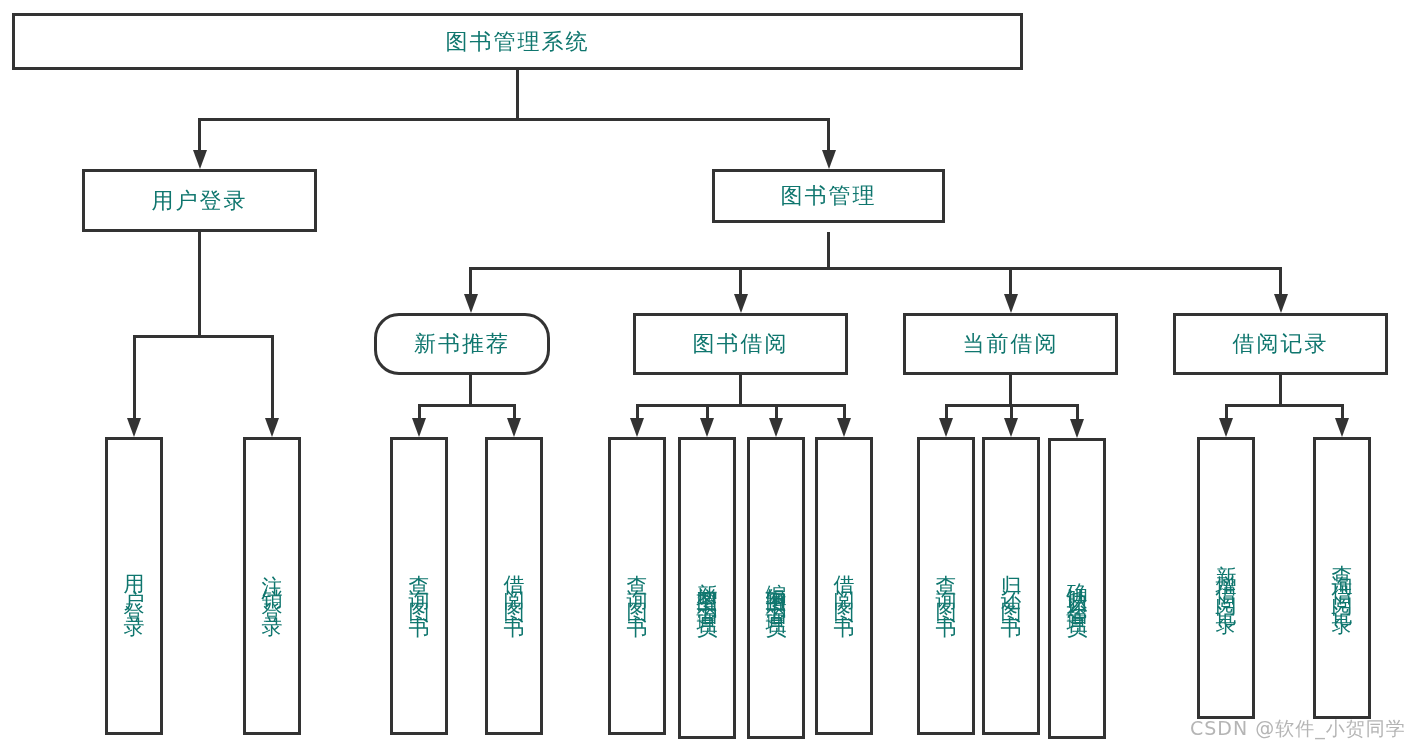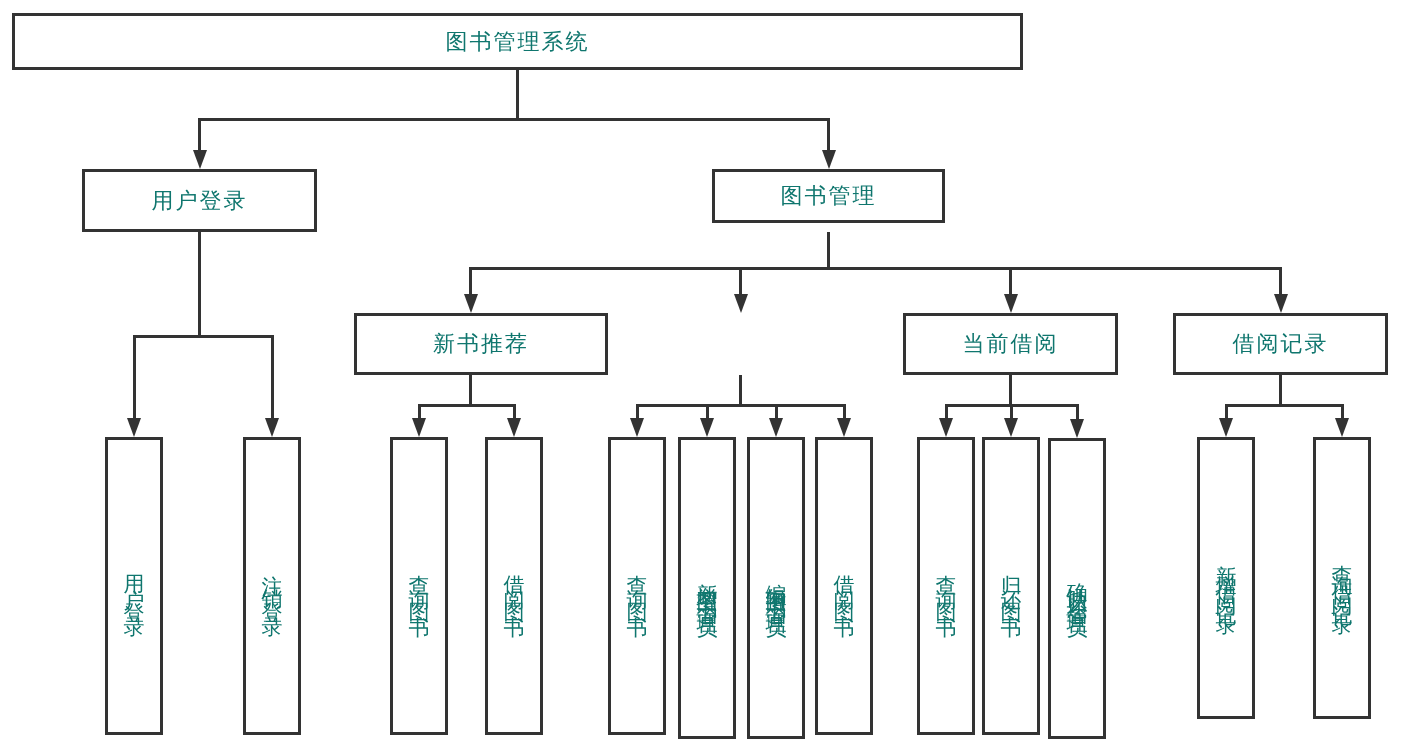--- a/index.html
+++ b/index.html
@@ -51,24 +51,26 @@
     color:#b5b5b5;
     letter-spacing:1px;
     white-space:nowrap;
     z-index:5;
   }
 </style>
 </head>
 <body>
 
 <div class="stage">
+  <span class="watermark">CSDN @软件_小贺同学</span>
 <div class="node h len6" style="left: 12px; top: 13px; width: 1011px; height: 57px;">图书管理系统</div>
     <div class="node h len4" style="left: 82px; top: 169px; width: 235px; height: 63px;">用户登录</div>
     <div class="node h len4" style="left: 712px; top: 169px; width: 233px; height: 54px;">图书管理</div>
-    <div class="node h len4" style="left: 354px; top: 313px; width: 254px; height: 62px;">新书推荐</div>
+    <div class="node h len4" style="left: 374px; top: 313px; width: 176px; height: 62px; border-radius: 25px;">新书推荐</div>
+    <div class="node h len4" style="left: 633px; top: 313px; width: 215px; height: 62px;">图书借阅</div>
     <div class="node h len4" style="left: 1173px; top: 313px; width: 215px; height: 62px;">借阅记录</div>
     <div class="node h len4" style="left: 903px; top: 313px; width: 215px; height: 62px;">当前借阅</div>
     <div class="node v len4" style="left: 105px; top: 437px; width: 58px; height: 298px;">用户登录</div>
     <div class="node v len4" style="left: 243px; top: 437px; width: 58px; height: 298px;">注销登录</div>
     <div class="node v len4" style="left: 390px; top: 437px; width: 58px; height: 298px;">查询图书</div>
     <div class="node v len4" style="left: 485px; top: 437px; width: 58px; height: 298px;">借阅图书</div>
     <div class="node v len4" style="left: 608px; top: 437px; width: 58px; height: 298px;">查询图书</div>
     <div class="node v len9" style="left: 678px; top: 437px; width: 58px; height: 302px;">新增图书（管理员）</div>
     <div class="node v len9" style="left: 747px; top: 437px; width: 58px; height: 302px;">编辑图书（管理员）</div>
     <div class="node v len4" style="left: 815px; top: 437px; width: 58px; height: 298px;">借阅图书</div>

